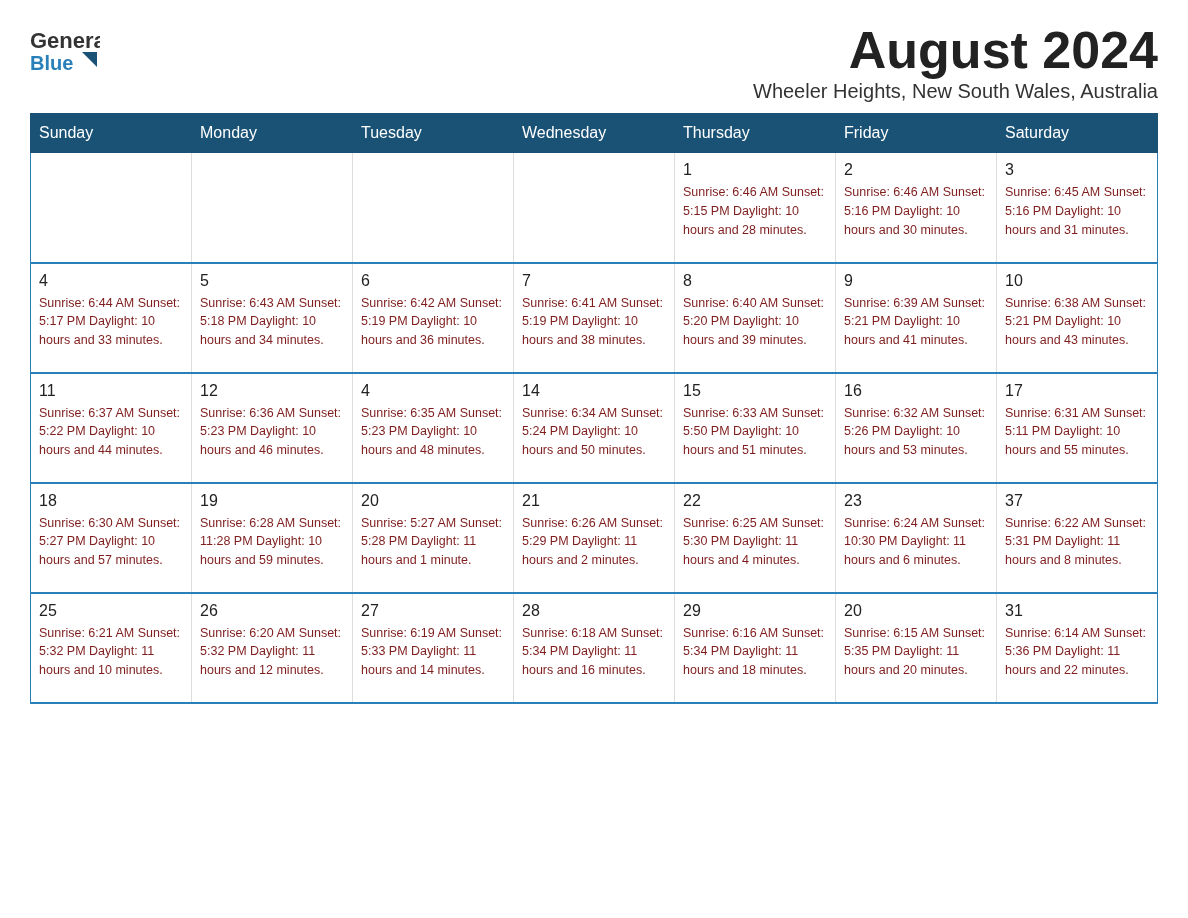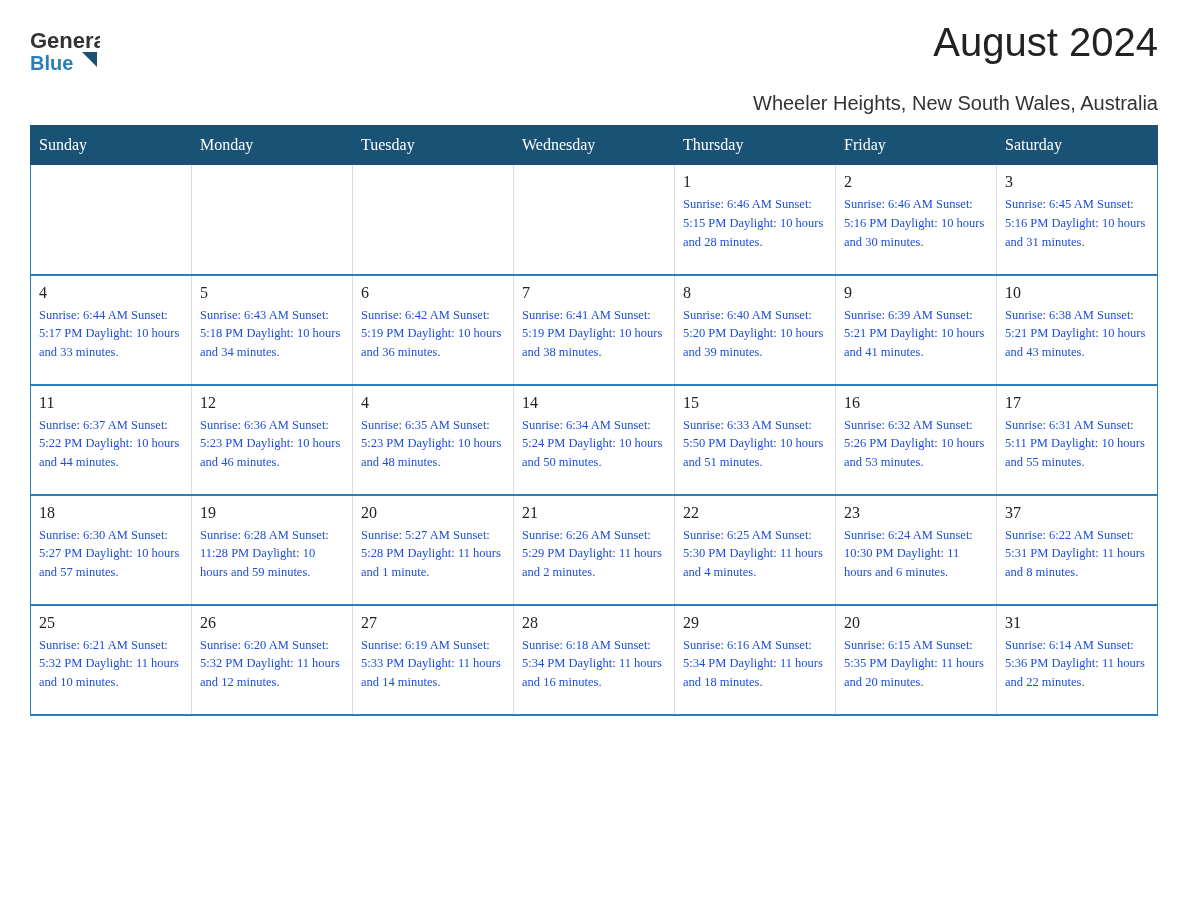--- a/index.html
+++ b/index.html
@@ -25,34 +25,32 @@
       display: flex;
       align-items: center;
       font-size: 28px;
       font-weight: bold;
       color: #333;
     }
     .title-area {
       text-align: right;
     }
     .month-title {
-      font-size: 40px;
-      font-weight: normal;
+      font-size: 52px;
+      font-weight: bold;
       color: #222;
     }
     .location-subtitle {
       font-size: 20px;
       color: #333;
       font-weight: normal;
-      margin-top: 27px;
     }
     .calendar {
       width: 100%;
       border-collapse: collapse;
-      font-family: Liberation Serif, serif;
     }
     .calendar thead tr {
       background-color: #1a5276;
     }
     .calendar thead th {
       color: #fff;
       padding: 10px 8px;
       text-align: left;
       font-size: 16px;
       font-weight: normal;
@@ -81,21 +79,21 @@
     .day-number {
       font-size: 16px;
       font-weight: normal;
       color: #222;
       margin-bottom: 4px;
       display: block;
     }
     .day-info {
       font-size: 12.5px;
       line-height: 1.5;
-      color: #1d4ed8;
+      color: #7f1d1d;
     }
     .empty-cell {
       background: #fff;
     }
   </style>
 </head>
 <body>
 
 <div class="header-area">
   <div class="logo">

